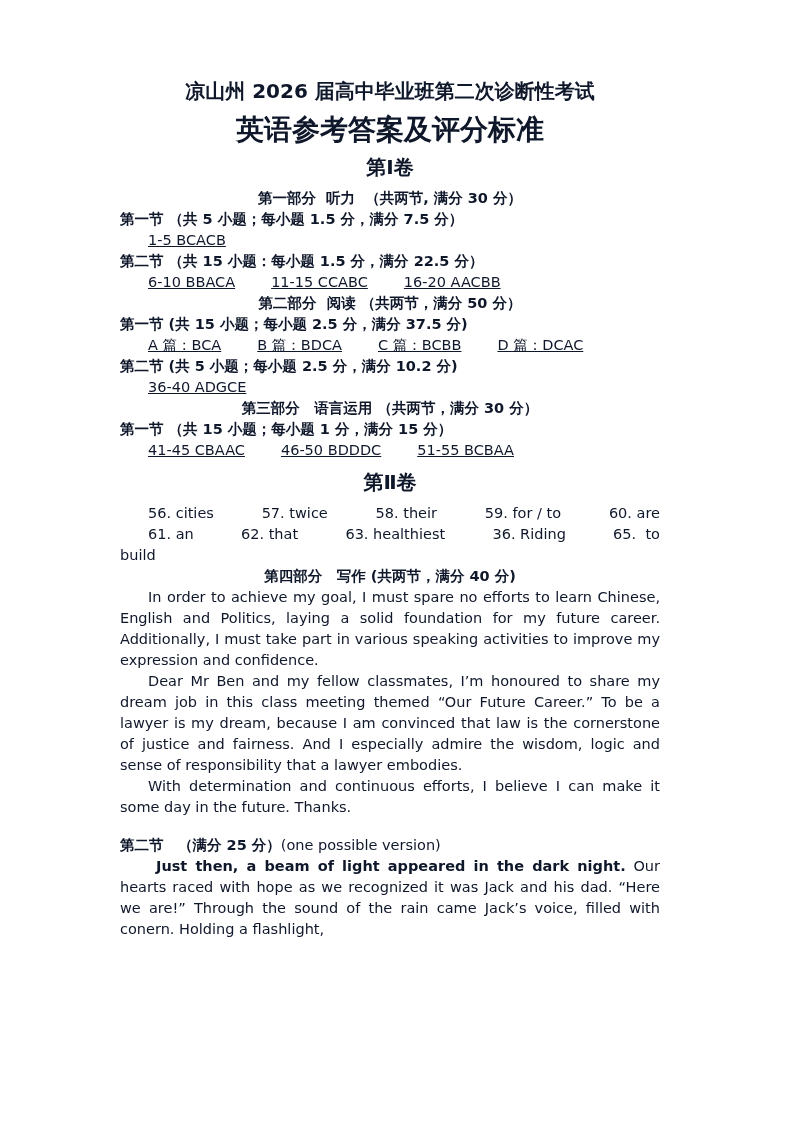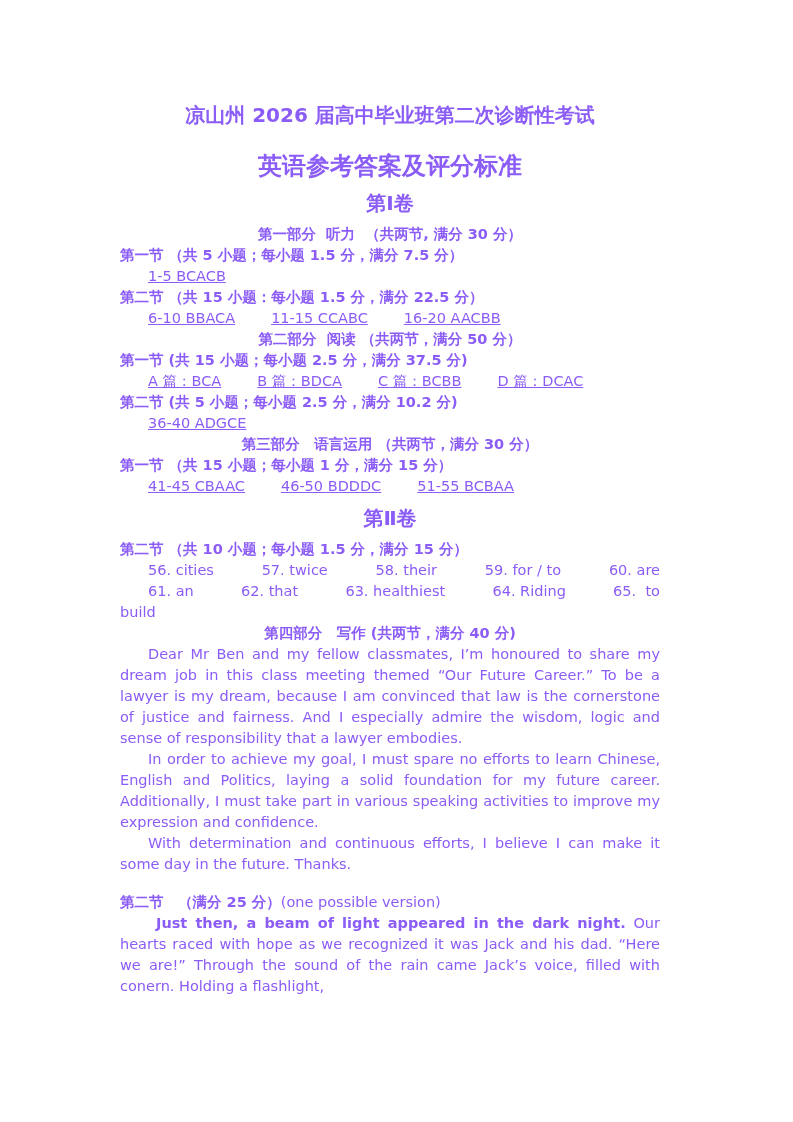--- a/index.html
+++ b/index.html
@@ -1,38 +1,38 @@
 <!DOCTYPE html>
 <html><head>
 <meta charset="utf-8">
 <style>
   html, body { margin: 0; padding: 0; background: #ffffff; }
   .page {
     width: 775px;
     height: 1122px;
     box-sizing: border-box;
     background: #ffffff;
-    color: #8b5cf6;
+    color: #0f172a;
     font-family: "DejaVu Sans", "Liberation Sans", sans-serif;
     font-size: 14.5px;
-    padding: 100px 115px 0 120px;
+    padding: 76px 115px 0 120px;
     overflow: hidden;
   }
   .title {
     text-align: center;
     font-weight: bold;
     font-size: 20px;
     line-height: 30px;
   }
   .subtitle {
     text-align: center;
     font-weight: bold;
-    font-size: 24px;
+    font-size: 28px;
     line-height: 40px;
-    margin-top: 16px;
+    margin-top: 4px;
   }
   .vol {
     text-align: center;
     font-weight: bold;
     font-size: 20px;
     line-height: 30px;
     margin-top: 2px;
     margin-bottom: 6px;
   }
   .vol2 { margin-top: 6px; margin-bottom: 6px; }
@@ -79,28 +79,27 @@
   <div class="line indent"><span class="ans">A 篇：BCA</span><span class="ans">B 篇：BDCA</span><span class="ans">C 篇：BCBB</span><span class="ans last">D 篇：DCAC</span></div>
   <div class="line bold">第二节 (共 5 小题；每小题 2.5 分，满分 10.2 分)</div>
   <div class="line indent">36-40 ADGCE</div>
 
   <div class="line center bold">第三部分　语言运用 （共两节，满分 30 分）</div>
   <div class="line bold">第一节 （共 15 小题；每小题 1 分，满分 15 分）</div>
   <div class="line indent"><span class="ans">41-45 CBAAC</span><span class="ans">46-50 BDDDC</span><span class="ans last">51-55 BCBAA</span></div>
 
   <div class="vol vol2">第Ⅱ卷</div>
 
-  <div class="line bold">第二节 （共 10 小题；每小题 1.5 分，满分 15 分）</div>
   <div class="line spread"><span>56. cities</span><span>57. twice</span><span>58. their</span><span>59. for / to</span><span>60. are</span></div>
-  <div class="line spread"><span>61. an</span><span>62. that</span><span>63. healthiest</span><span>64. Riding</span><span>65.  to</span></div>
+  <div class="line spread"><span>61. an</span><span>62. that</span><span>63. healthiest</span><span>36. Riding</span><span>65.  to</span></div>
   <div class="line">build</div>
 
   <div class="line center bold">第四部分　写作 (共两节，满分 40 分)</div>
 
+  <p class="essay">In order to achieve my goal, I must spare no efforts to learn Chinese, English and Politics, laying a solid foundation for my future career. Additionally, I must take part in various speaking activities to improve my expression and confidence.</p>
   <p class="essay">Dear Mr Ben and my fellow classmates, I’m honoured to share my dream job in this class meeting themed “Our Future Career.” To be a lawyer is my dream, because I am convinced that law is the cornerstone of justice and fairness. And I especially admire the wisdom, logic and sense of responsibility that a lawyer embodies.</p>
-  <p class="essay">In order to achieve my goal, I must spare no efforts to learn Chinese, English and Politics, laying a solid foundation for my future career. Additionally, I must take part in various speaking activities to improve my expression and confidence.</p>
   <p class="essay">With determination and continuous efforts, I believe I can make it some day in the future. Thanks.</p>
 
   <div class="line gap-before"><span class="bold">第二节　（满分 25 分）</span><span>(one possible version)</span></div>
 
   <p class="essay essay2"><span class="bold">Just then, a beam of light appeared in the dark night.</span><span> Our hearts raced with hope as we recognized it was Jack and his dad. “Here we are!” Through the sound of the rain came Jack’s voice, filled with conern. Holding a flashlight,</span></p>
 
 </div>
 
 </body></html>

